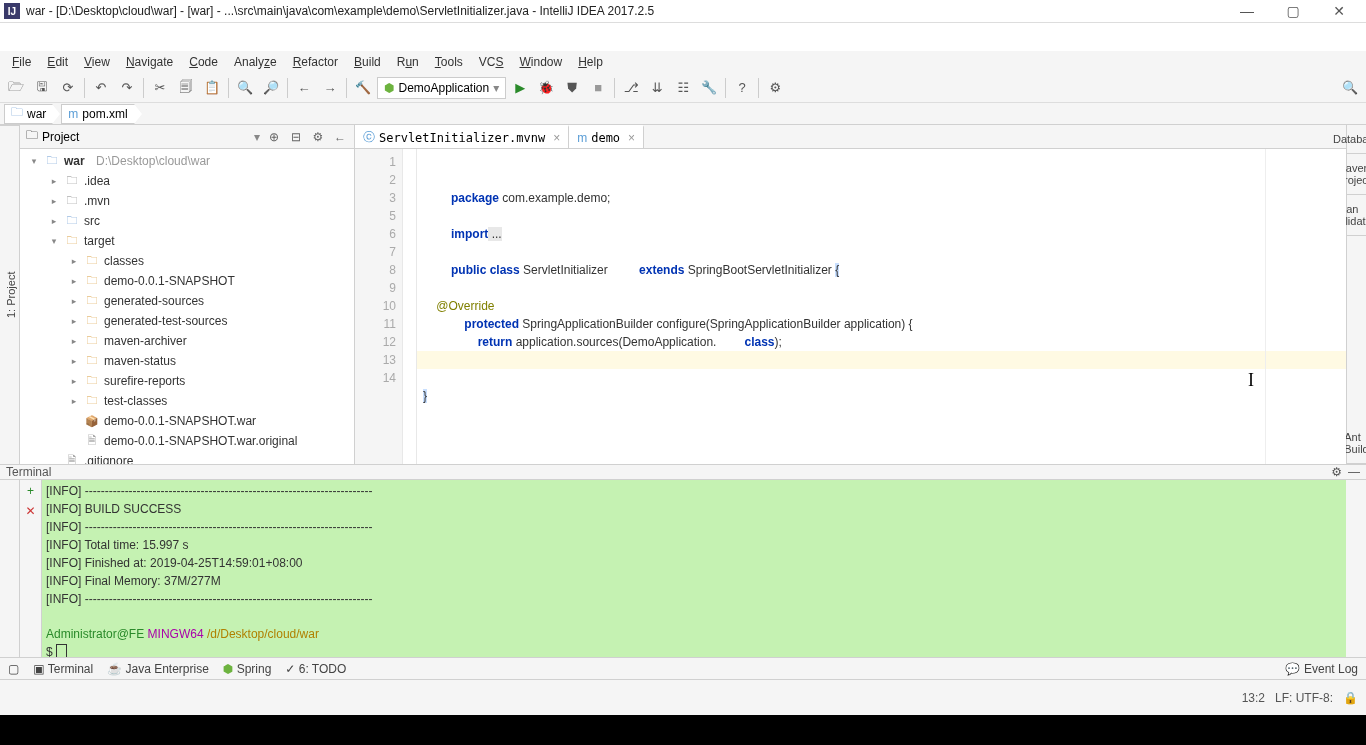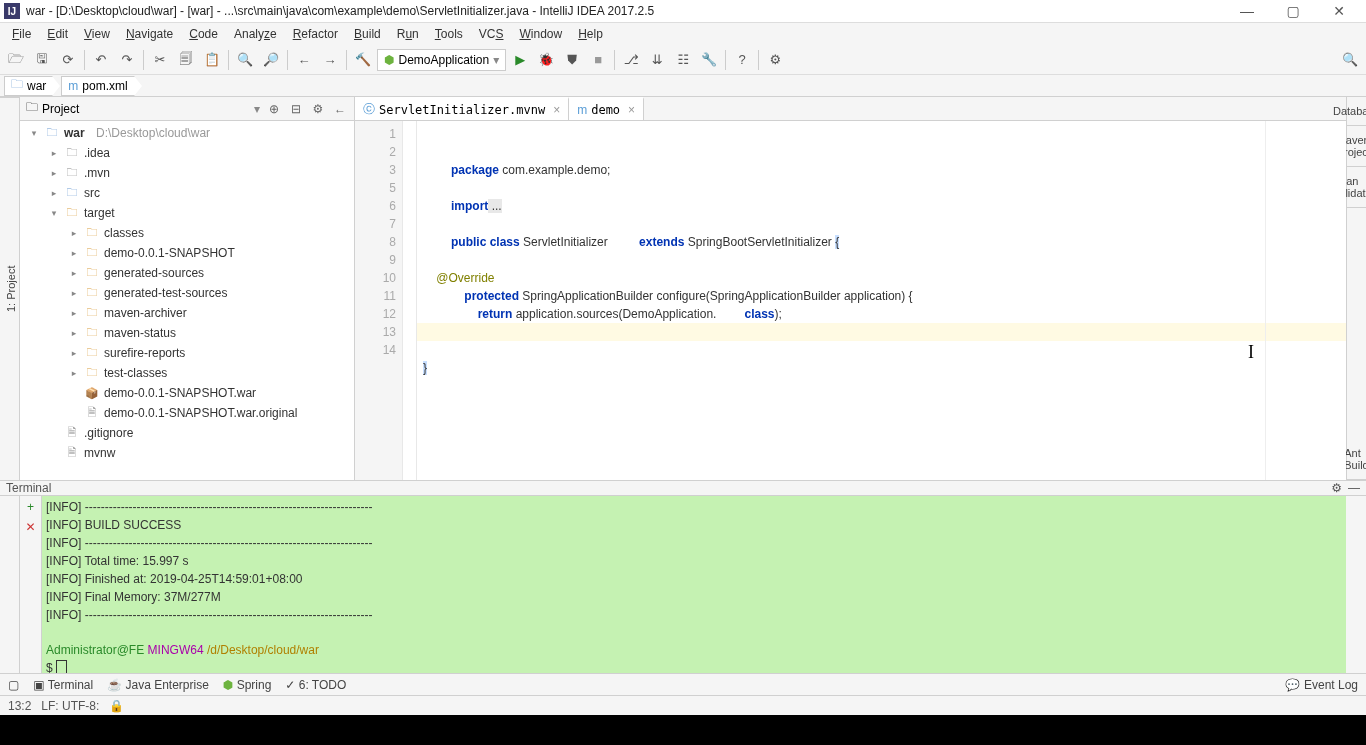--- a/index.html
+++ b/index.html
@@ -1,21 +1,21 @@
 <!DOCTYPE html>
 <html><head>
 <meta charset="utf-8">
 <style>
 * { margin: 0; padding: 0; box-sizing: border-box; font-family: "Segoe UI", Tahoma, sans-serif; font-size: 12px; }
 body { width: 1366px; height: 745px; background: #fff; overflow: hidden; display: flex; flex-direction: column; }
 .titlebar { height: 23px; background: #fff; border-bottom: 1px solid #ddd; display: flex; align-items: center; padding: 0 4px; }
 .titlebar .icon { width: 16px; height: 16px; background: #3a3a6a; color: #fff; display: flex; align-items: center; justify-content: center; font-weight: bold; font-size: 10px; margin-right: 6px; }
 .titlebar .title { flex: 1; font-size: 12px; color: #222; }
 .titlebar .wbtn { width: 46px; height: 22px; display: flex; align-items: center; justify-content: center; color: #555; font-size: 14px; }
-.menubar { height: 22px; background: #f5f5f5; display: flex; align-items: center; padding: 0 6px; gap: 4px; font-size: 12px; color: #333; }
+.menubar { height: 22px; background: #f5f5f5; display: flex; align-items: center; padding: 0 6px; gap: 4px; font-size: 12px; color: #333; margin-top: 28px; }
 .menubar span { padding: 2px 6px; cursor: default; }
 .menubar span u { text-decoration: underline; }
 .toolbar { height: 30px; background: #f5f5f5; border-bottom: 1px solid #ddd; display: flex; align-items: center; padding: 0 4px; gap: 2px; }
 .tbtn { width: 24px; height: 24px; display: flex; align-items: center; justify-content: center; color: #555; font-size: 13px; }
 .tsep { width: 1px; height: 20px; background: #ccc; margin: 0 2px; }
 .runconfig { border: 1px solid #ccc; height: 22px; padding: 0 6px; display: flex; align-items: center; gap: 4px; background: #fff; }
 .navbar { height: 22px; background: #f5f5f5; border-bottom: 1px solid #d0d0d0; display: flex; align-items: center; padding: 0 4px; }
 .crumb { display: flex; align-items: center; gap: 4px; padding: 0 6px; height: 20px; border: 1px solid #ccc; background: #fff; position: relative; }
 .crumb::after { content: ""; position: absolute; right: -8px; top: 50%; transform: translateY(-50%); border-left: 8px solid #fff; border-top: 10px solid transparent; border-bottom: 10px solid transparent; z-index: 1; }
 .main { flex: 1; display: flex; min-height: 0; }
@@ -52,21 +52,21 @@
 .terminal { height: 193px; display: flex; flex-direction: column; border-top: 1px solid #d0d0d0; }
 .termhdr { height: 18px; background: #f5f5f5; display: flex; align-items: center; padding: 0 6px; font-size: 11px; color: #555; border-bottom: 1px solid #d0d0d0; }
 .termhdr .r { margin-left: auto; display: flex; gap: 6px; }
 .termbody { flex: 1; display: flex; }
 .termside { width: 22px; background: #f5f5f5; border-right: 1px solid #d0d0d0; display: flex; flex-direction: column; align-items: center; padding-top: 4px; gap: 6px; }
 .termout { flex: 1; background: #c5f2b2; font-family: Consolas, monospace; font-size: 13px; padding: 2px 4px; color: #333; line-height: 17px; white-space: pre; overflow: hidden; }
 .tgrn { color: #2a8a2a; }
 .tyel { color: #b08000; }
 .bottombar { height: 22px; background: #f5f5f5; border-top: 1px solid #d0d0d0; display: flex; align-items: center; padding: 0 8px; gap: 14px; font-size: 11px; color: #444; }
 .bottombar .r { margin-left: auto; display: flex; gap: 4px; align-items: center; }
-.status { height: 20px; background: #f5f5f5; border-top: 1px solid #d0d0d0; display: flex; align-items: center; justify-content: flex-start; padding: 0 8px; gap: 10px; font-size: 11px; color: #555; }
+.status { height: 36px; background: #f5f5f5; border-top: 1px solid #d0d0d0; display: flex; align-items: center; justify-content: flex-end; padding: 0 8px; gap: 10px; font-size: 11px; color: #555; }
 .taskbar { height: 30px; background: #000; }
 .cursor-i { position: absolute; left: 831px; top: 222px; font-family: serif; font-size: 18px; color: #000; }
 </style>
 </head>
 <body>
 
 <div class="titlebar">
   <div class="icon">IJ</div>
   <div class="title">war - [D:\Desktop\cloud\war] - [war] - ...\src\main\java\com\example\demo\ServletInitializer.java - IntelliJ IDEA 2017.2.5</div>
   <div class="wbtn">—</div>

